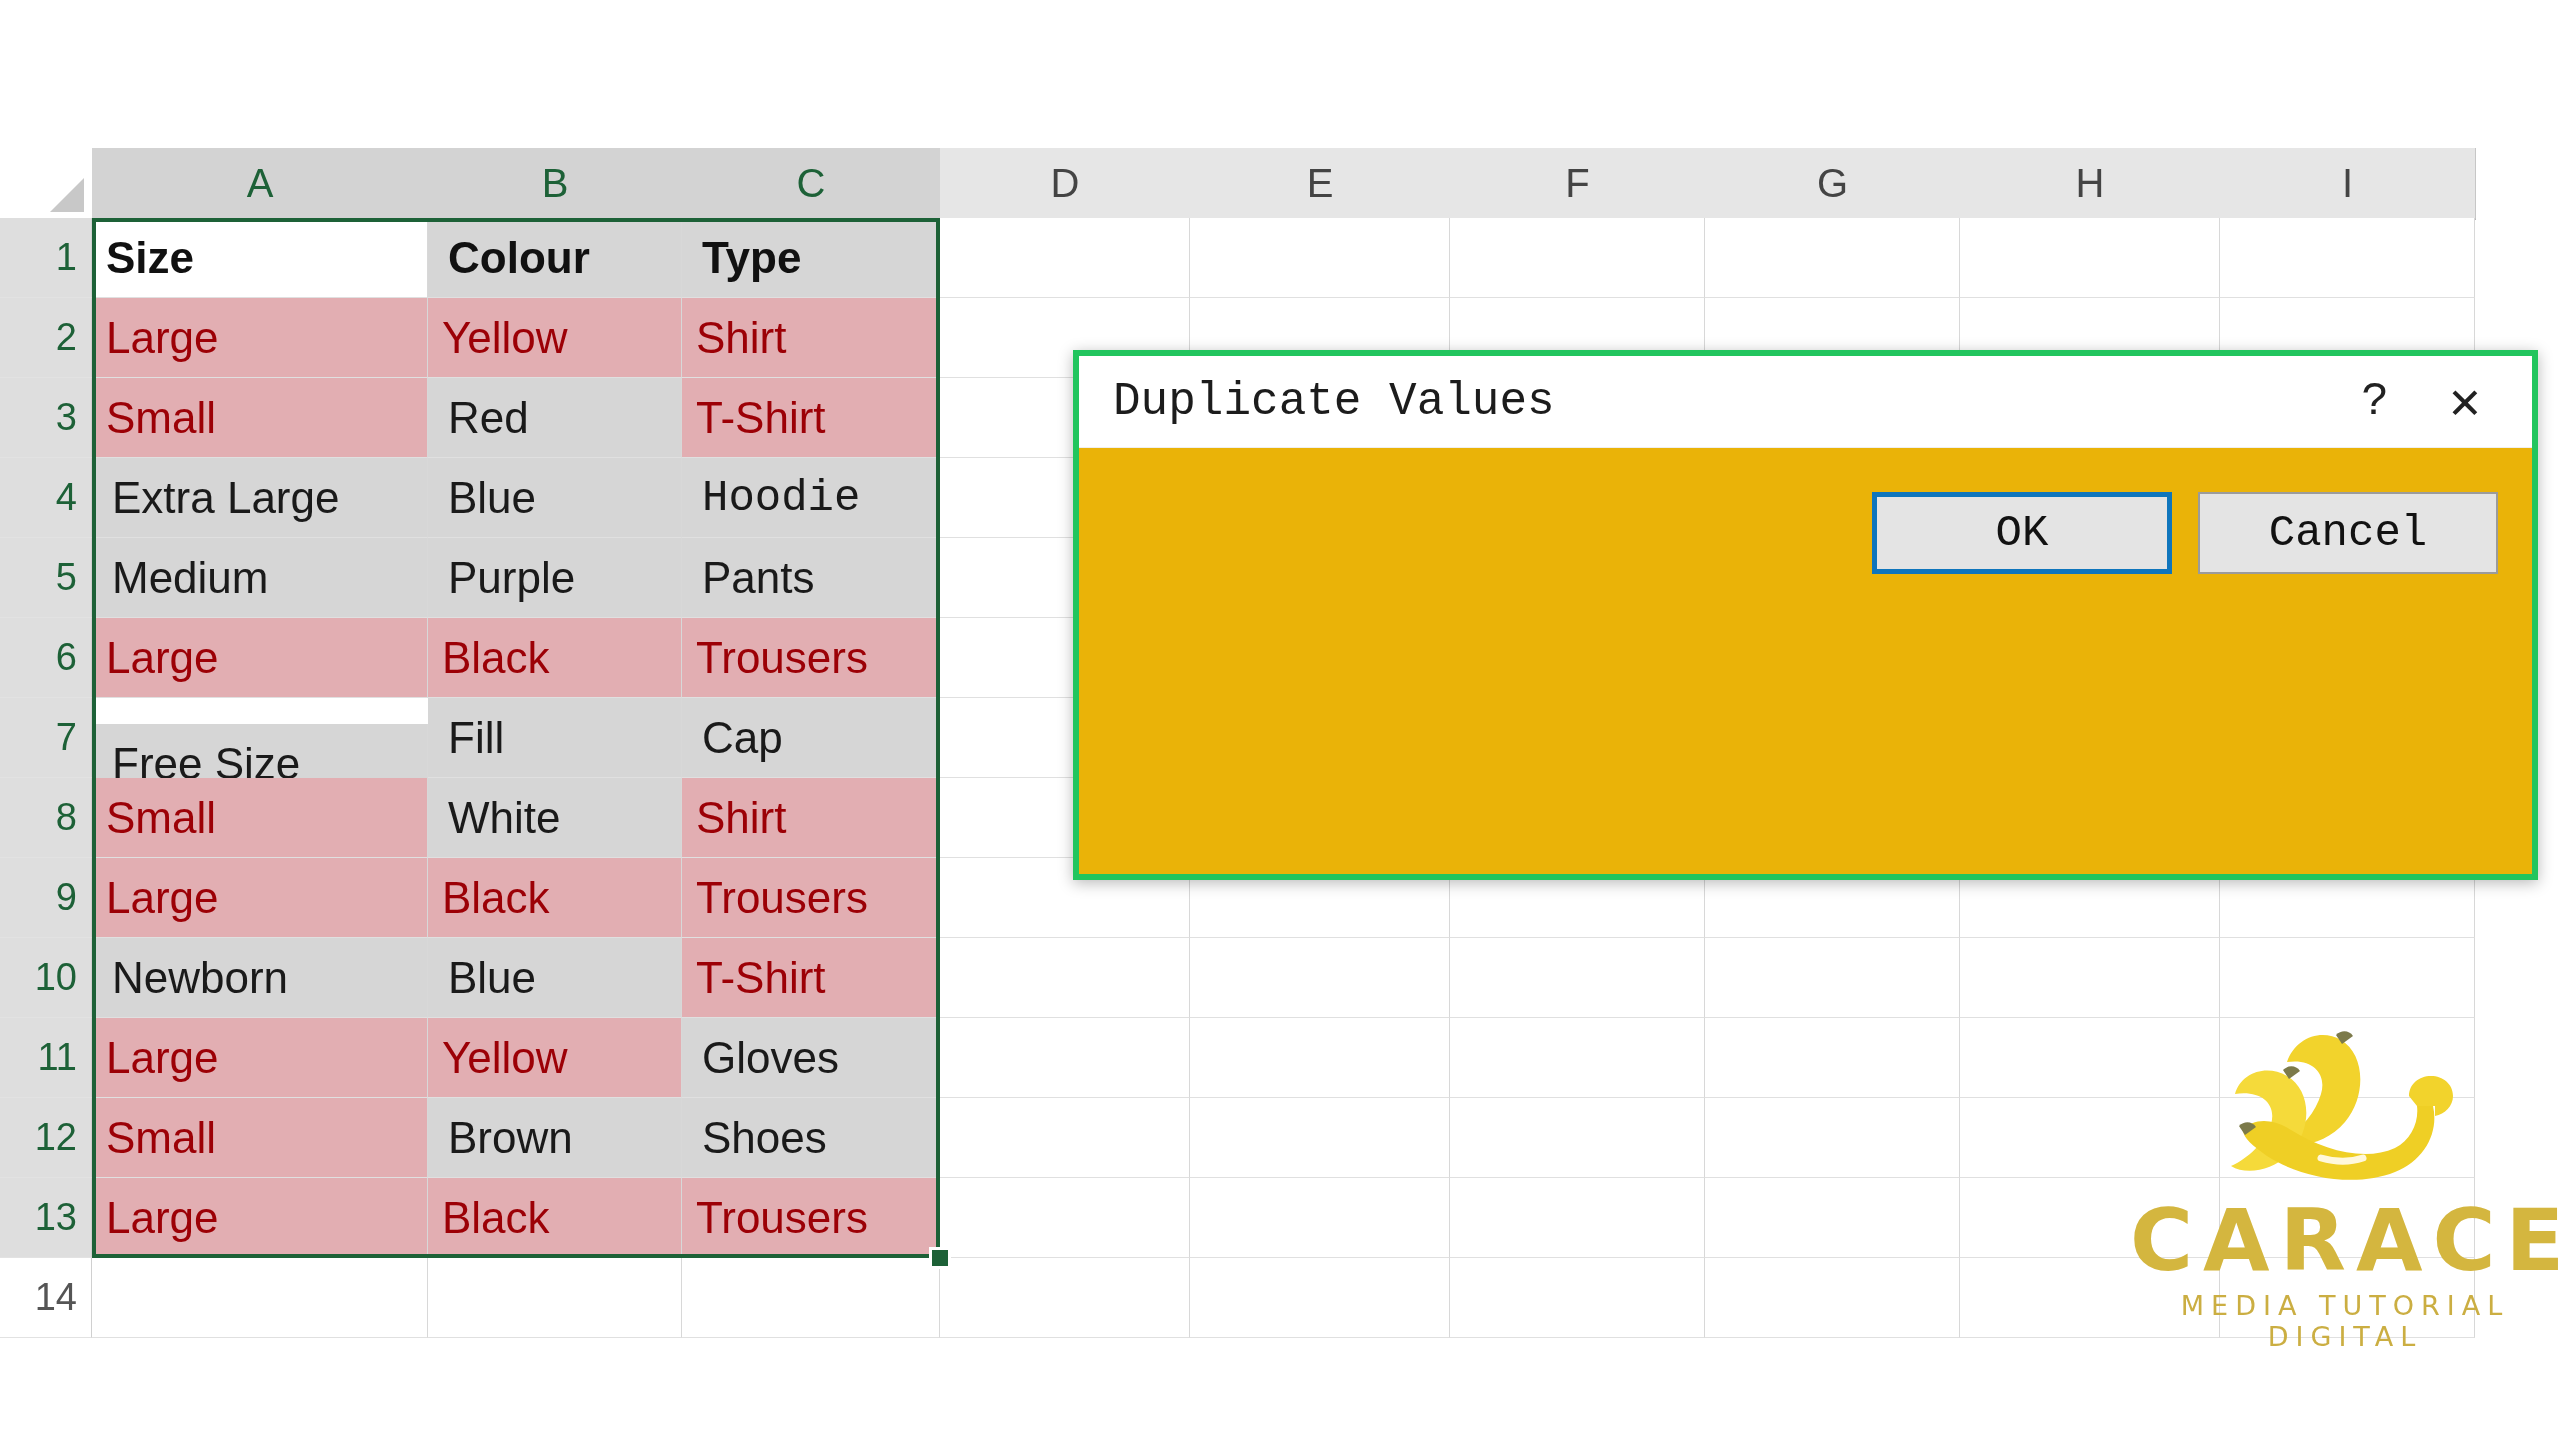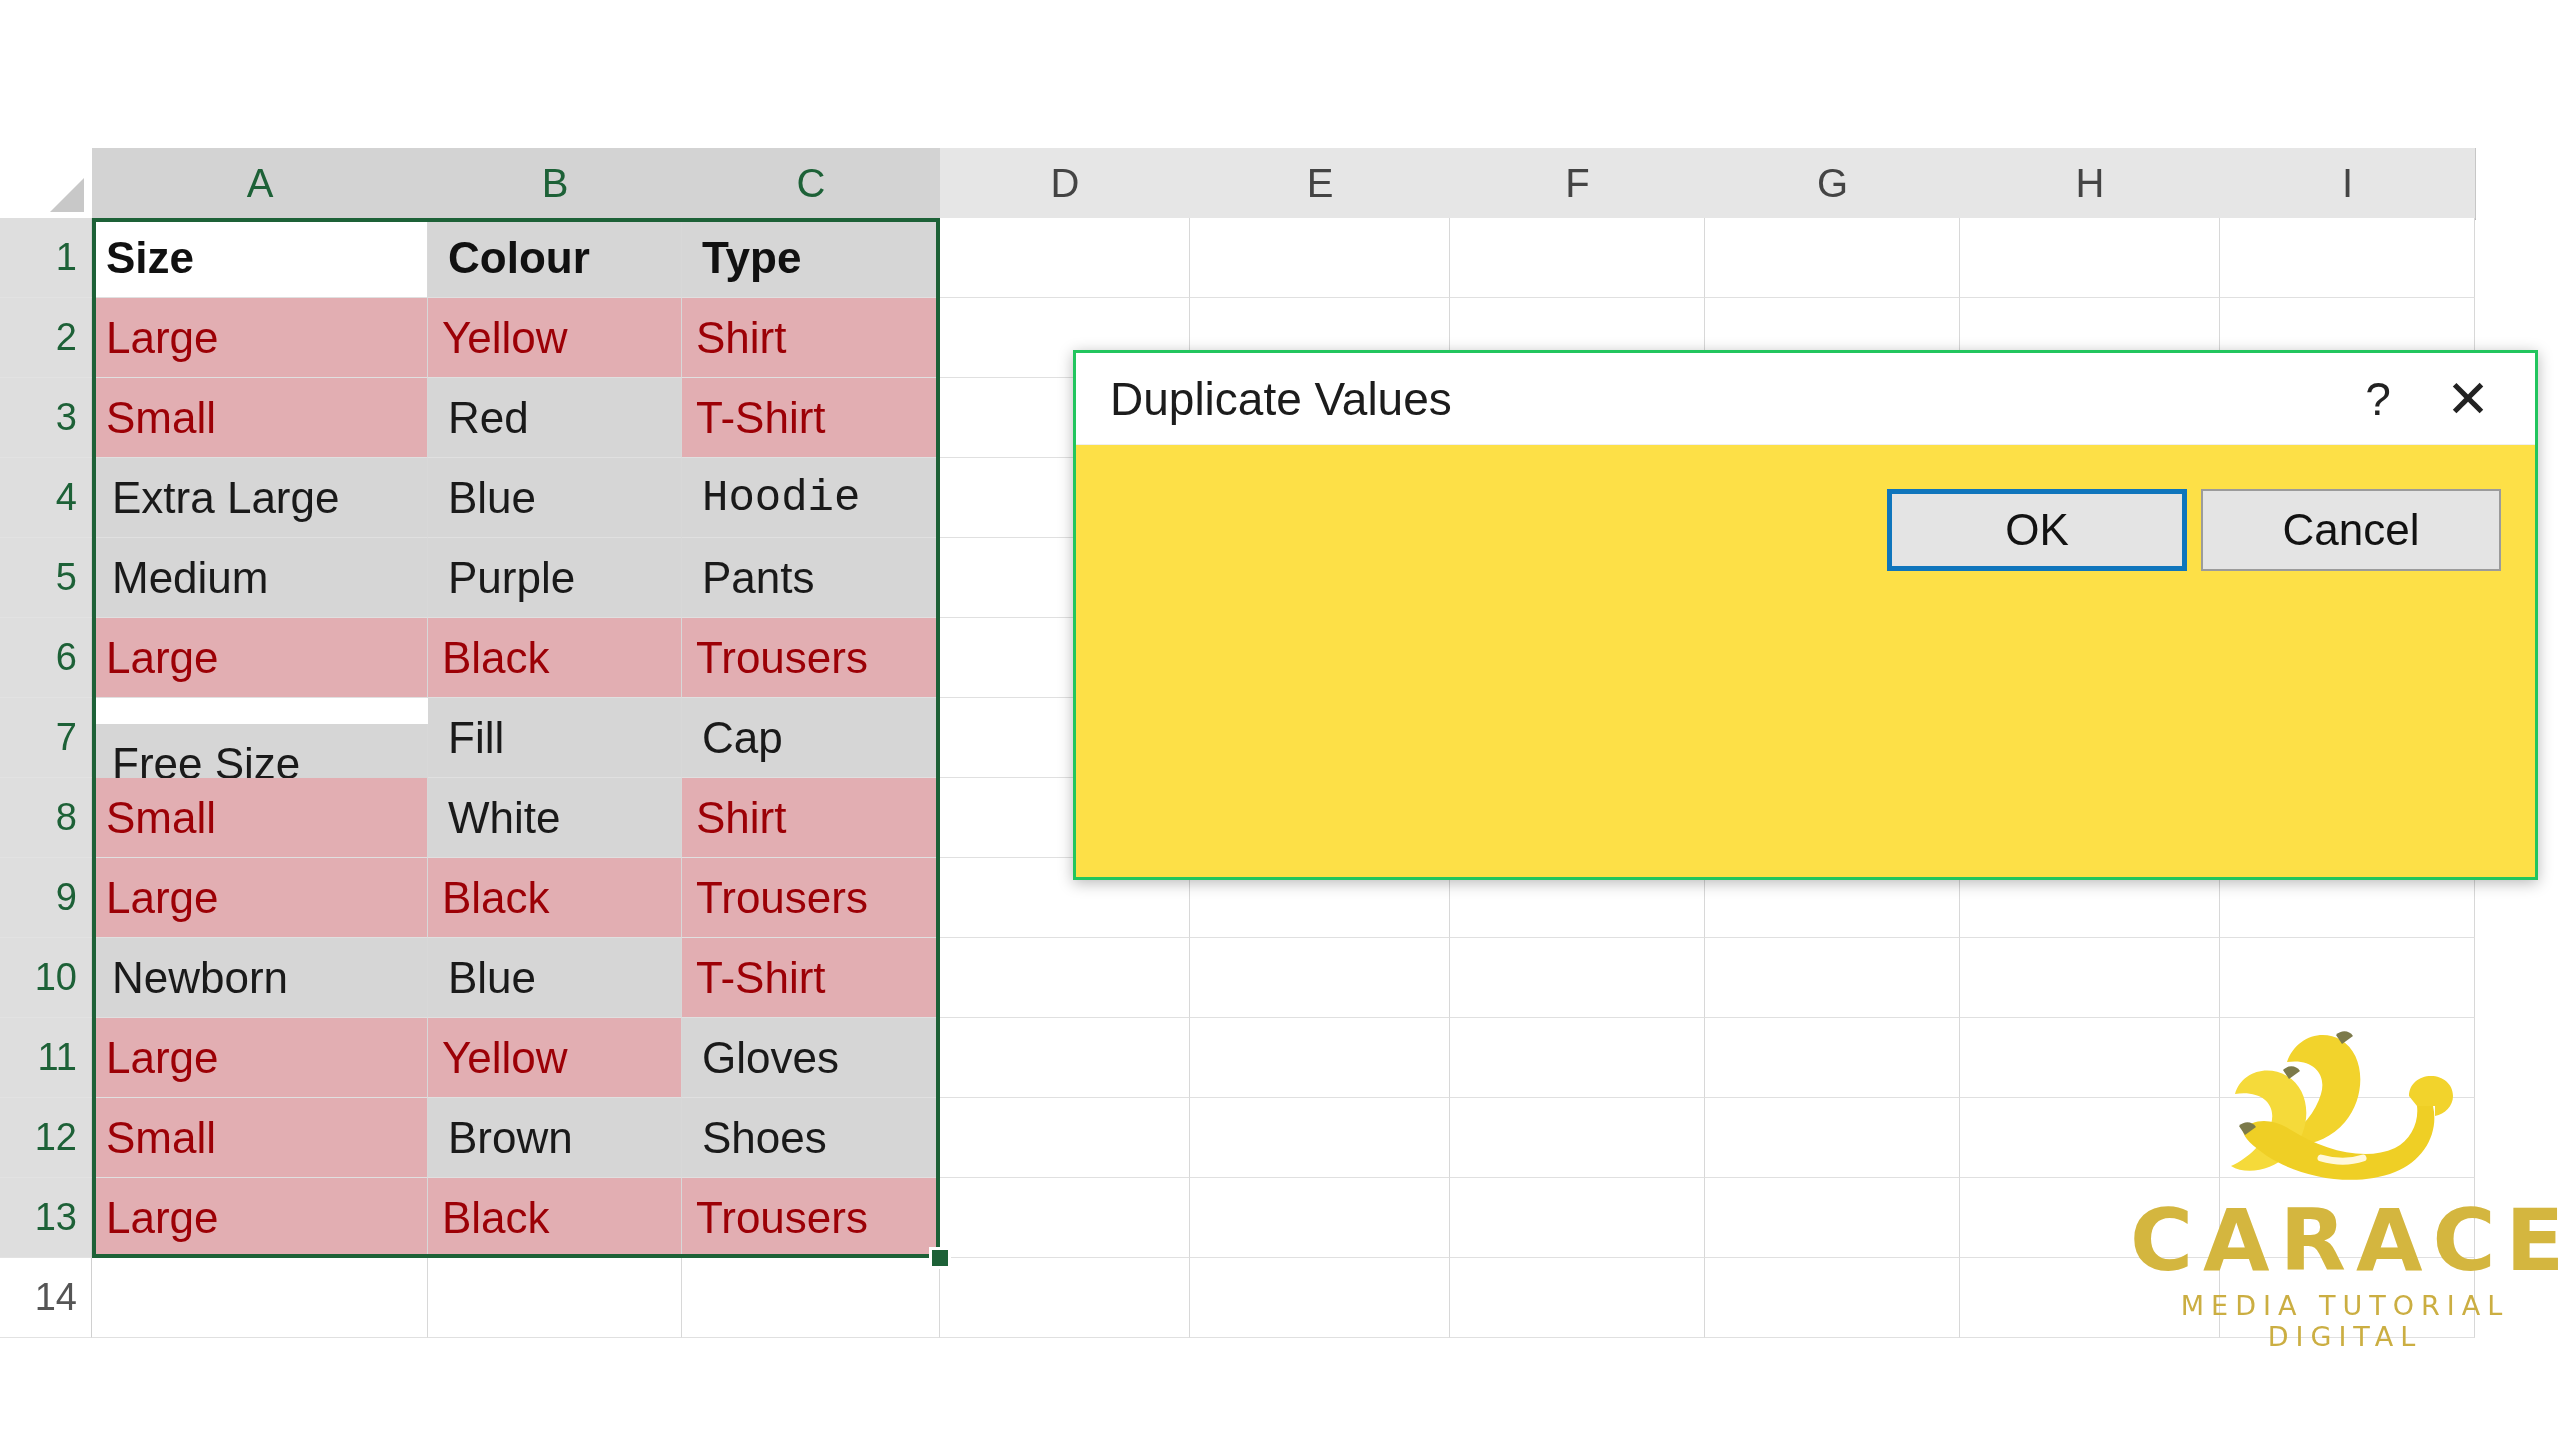--- a/index.html
+++ b/index.html
@@ -34,22 +34,22 @@
   .cell.hdr{font-weight:bold;color:#111;}
   .cell.white{background:#ffffff;}
 
   
   #selrect{position:absolute;border:4px solid #1d6137;box-sizing:border-box;
       pointer-events:none;}
   #selhandle{position:absolute;width:22px;height:22px;background:#1d6137;
       border:3px solid #ffffff;box-sizing:border-box;}
 
   
-  #dialog{position:absolute;background:#fde047;border:3px solid #22c55e;
-      box-shadow:0 3px 14px rgba(0,0,0,.28);box-sizing:border-box;}
+  #dialog{position:absolute;background:#eab308;border:6px solid #22c55e;
+      box-shadow:0 3px 14px rgba(0,0,0,.28);box-sizing:border-box;font-family:Liberation Mono, monospace;}
   #dlg-title{height:92px;background:#ffffff;display:flex;align-items:center;
       padding:0 22px 0 34px;box-sizing:border-box;border-bottom:1px solid #efefef;}
   #dlg-title-text{font-size:46px;color:#1c1c1c;flex:1;}
   .titlebtn{width:90px;height:70px;display:flex;align-items:center;
       justify-content:center;font-size:46px;color:#222;}
   .titlebtn.x{font-size:52px;}
 
   #dlg-body{padding:26px 34px 0 34px;}
   #dlg-label{font-size:44px;font-weight:bold;color:#111;margin:18px 0 34px 0;}
 
@@ -63,21 +63,21 @@
       display:flex;align-items:center;justify-content:center;}
   .chev{width:0;height:0;border-left:16px solid transparent;
       border-right:16px solid transparent;border-top:18px solid #4a4a4a;}
 
   #combo-kind{width:300px;}
   #combo-fmt{flex:1;}
   #combo-fmt .val{background:#9ec9ea;outline:2px dotted #4a6a86;outline-offset:-4px;
       flex:1;color:#111;}
   #mid-label{font-size:42px;color:#171717;white-space:nowrap;}
 
-  #dlg-buttons{display:flex;justify-content:flex-end;gap:14px;
+  #dlg-buttons{display:flex;justify-content:flex-end;gap:26px;
       padding:44px 34px 34px 34px;}
   .dlgbtn{width:300px;height:82px;background:#e4e4e4;border:2px solid #9b9b9b;
       display:flex;align-items:center;justify-content:center;font-size:44px;color:#121212;
       box-sizing:border-box;}
   .dlgbtn.primary{border:5px solid #0f75bc;background:#e4e4e4;}
 
   
   #watermark{position:absolute;left:2130px;top:1010px;width:430px;height:330px;
       text-align:center;pointer-events:none;}
   #wm-name{font-size:86px;letter-spacing:10px;color:#d4b63f;font-weight:bold;

